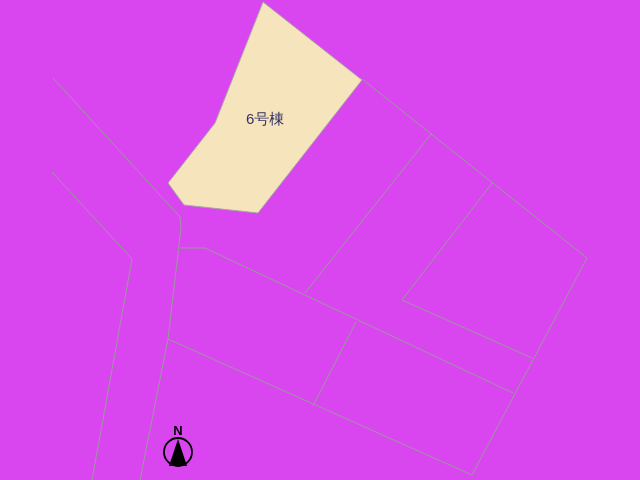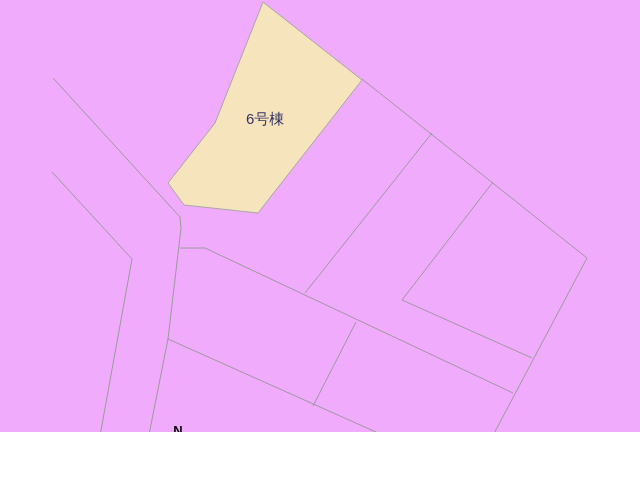--- a/index.html
+++ b/index.html
@@ -1,19 +1,19 @@
 <!DOCTYPE html>
 <html><head>
 <meta charset="utf-8">
 <style>
   html,body{margin:0;padding:0;background:#fff;}
   #canvas{
     position:relative;
-    width:640px;height:432px;
-    background:#f0abfc;
+    width:640px;height:480px;
+    background:#d946ef;
     overflow:hidden;
     font-family:"Liberation Sans", sans-serif;
   }
   svg{display:block;}
   .parcel-label{
     font-family:"Liberation Sans", sans-serif;
     font-size:15px;
   }
   .compass-label{
     font-family:"Liberation Sans", sans-serif;

